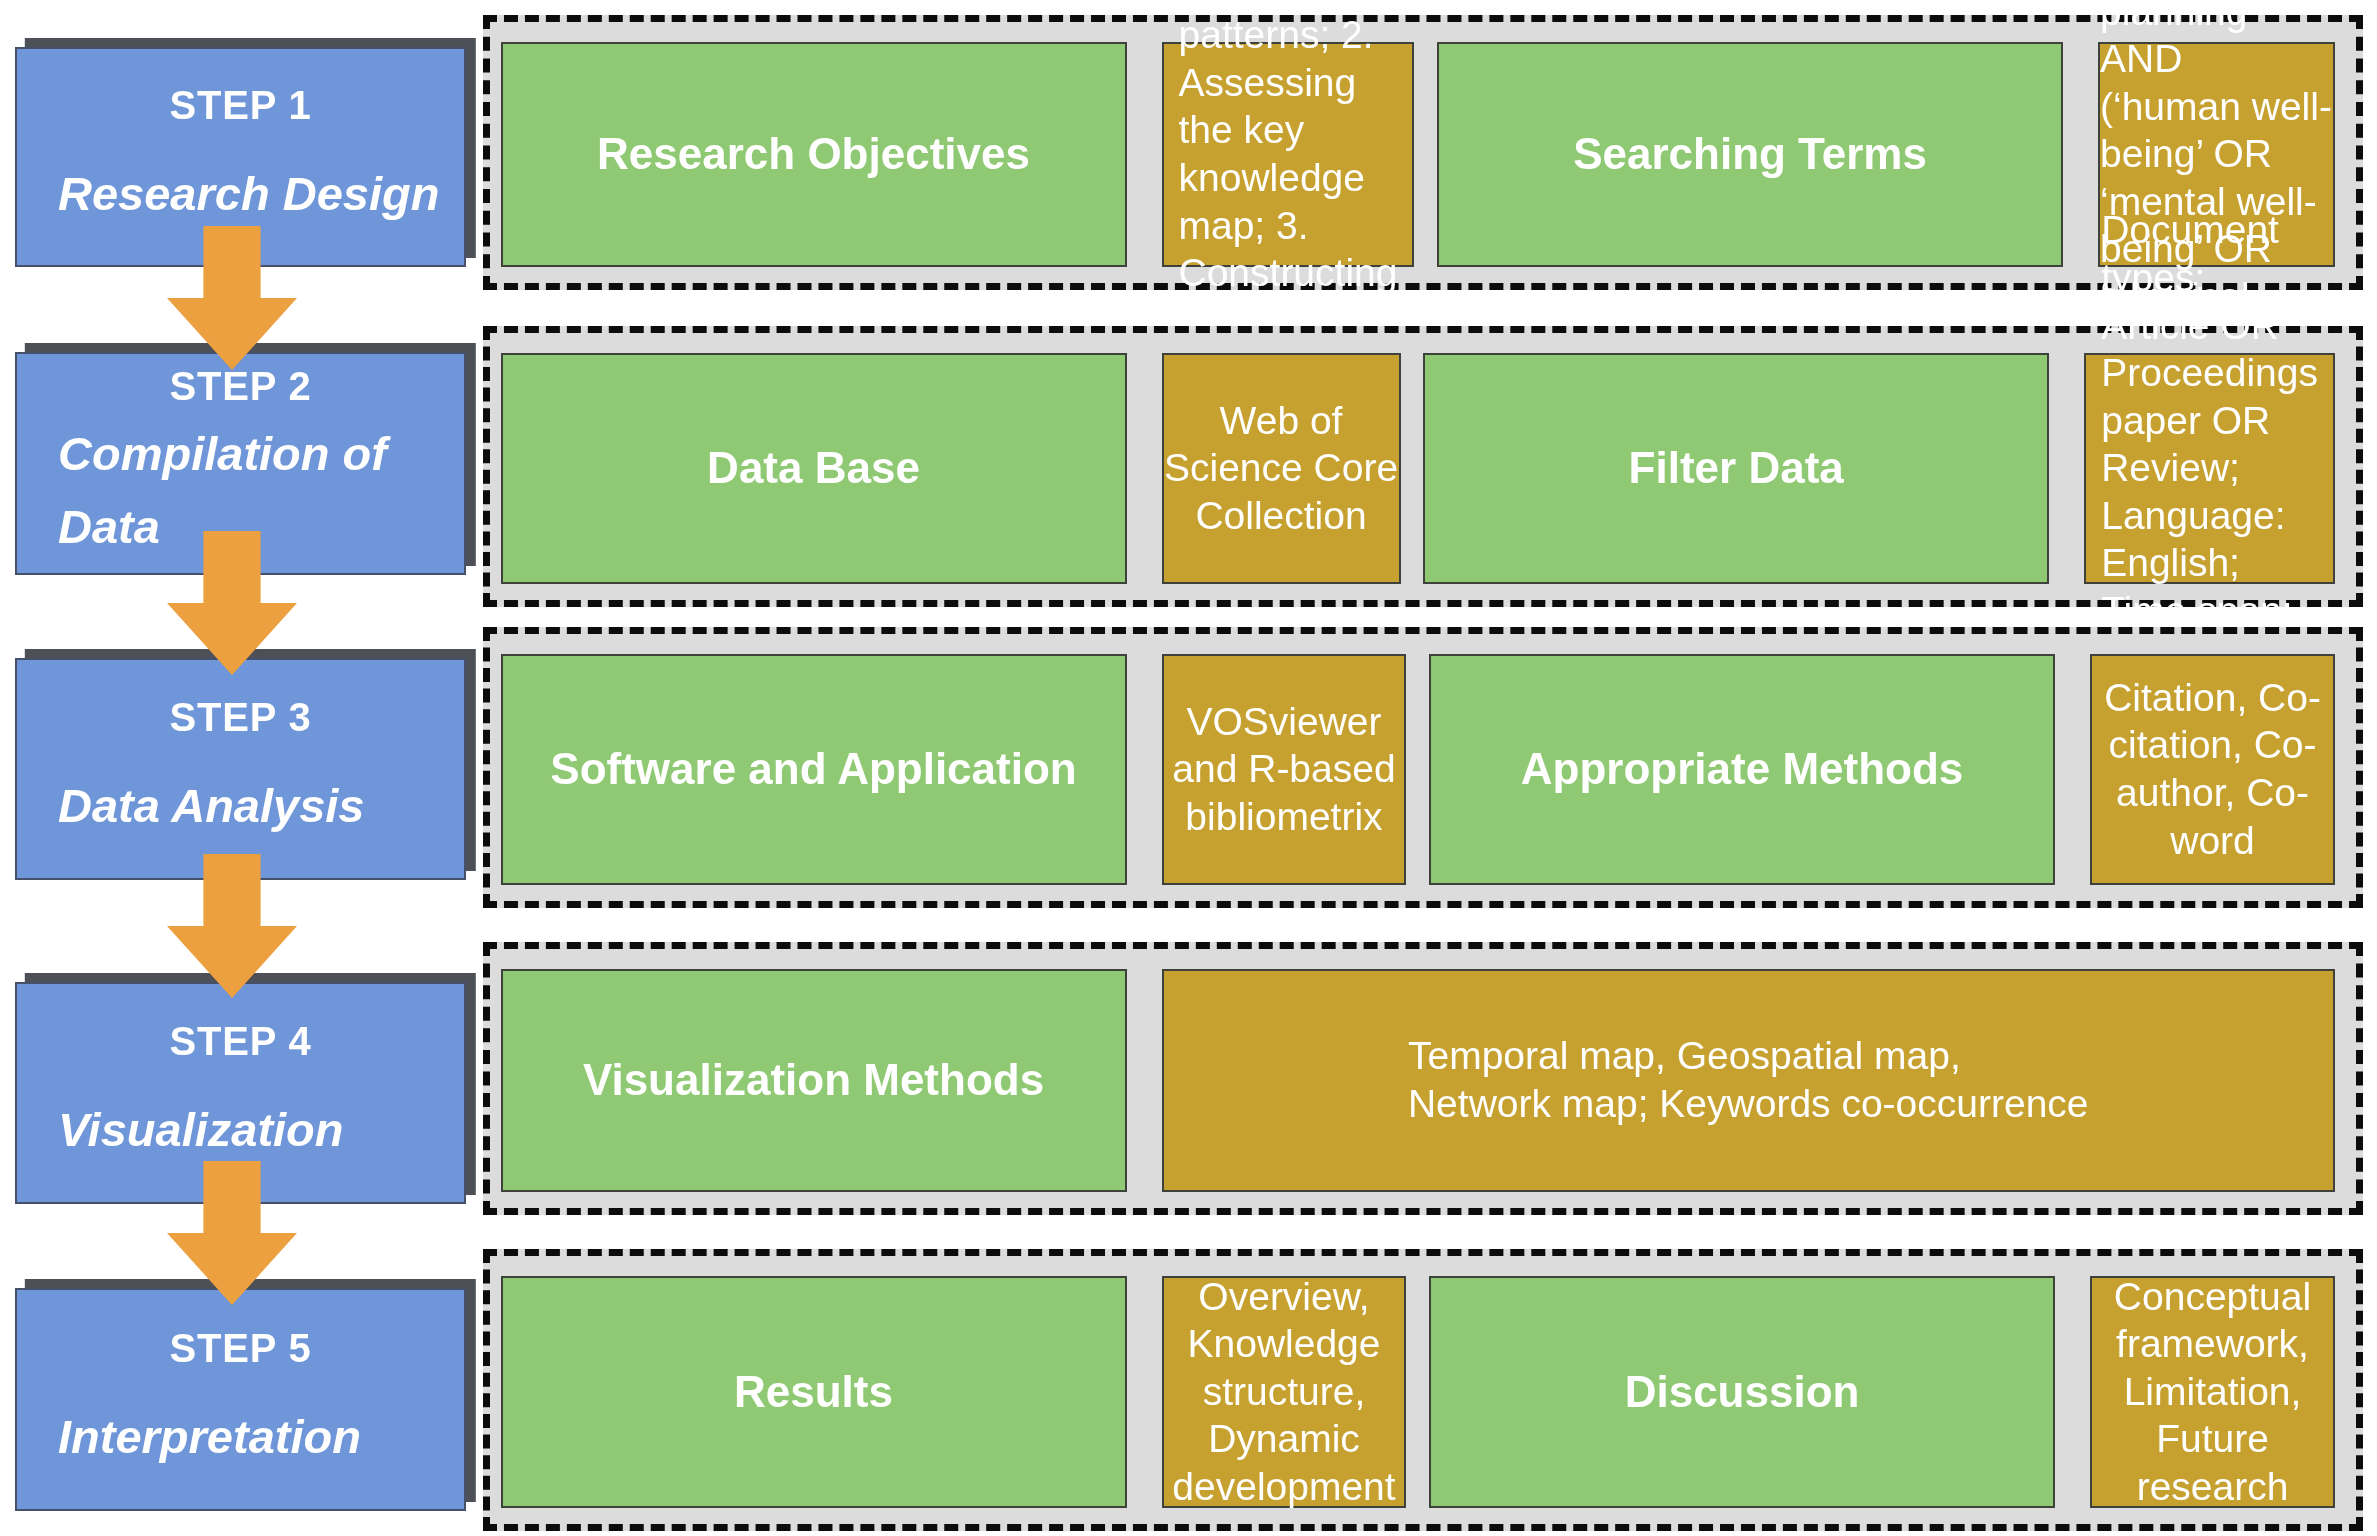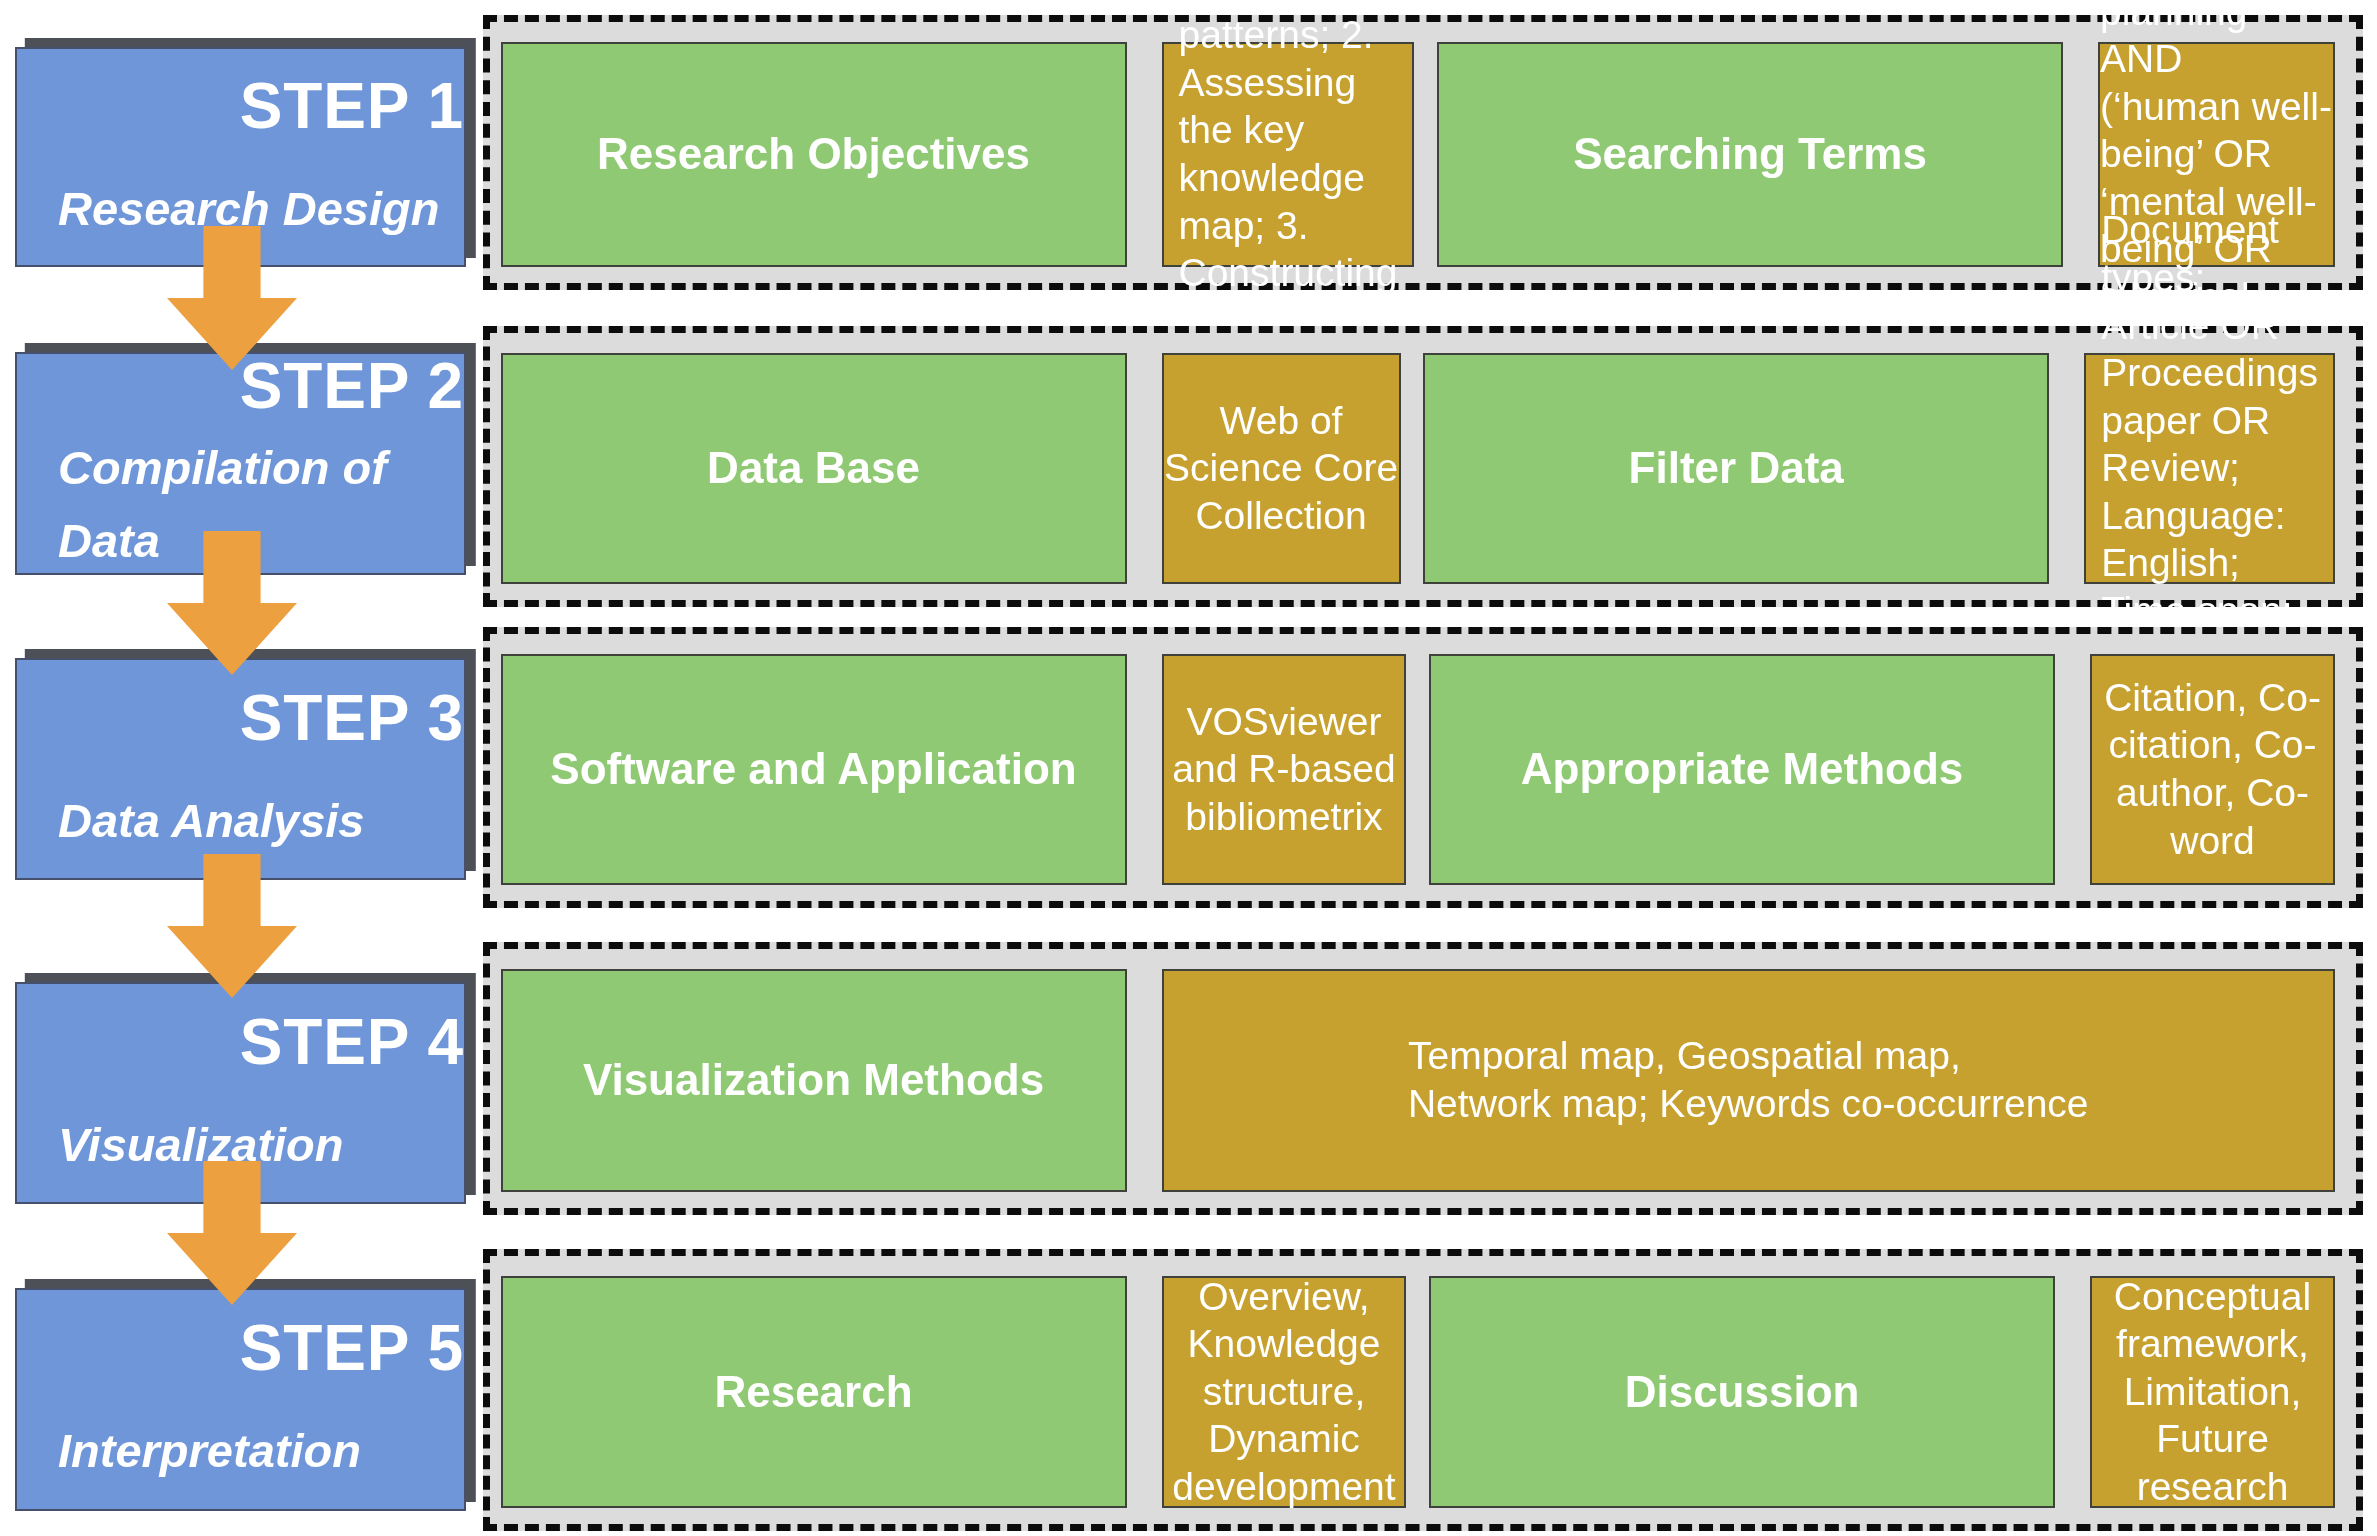--- a/index.html
+++ b/index.html
@@ -16,21 +16,21 @@
     background:var(--blue,#6e96d8);
     border:2.3px solid var(--blue-border,#46506b);
     box-shadow:9.8px -9px 0 var(--shadow,#4d5056);
     box-sizing:border-box;
     display:flex;flex-direction:column;justify-content:center;
     gap:30px;
     color:#ffffff;font-weight:bold;
     z-index:1;
   }
   .step-box.three-line{gap:9px;}
-  .step-title{font-size:64px;text-align:right;letter-spacing:0.8px;}
+  .step-title{font-size:40px;text-align:center;letter-spacing:0.8px;}
   .step-sub{
     font-size:47px;text-align:left;padding-left:41px;padding-right:7.5px;
     white-space:pre-line;line-height:1.55;font-style:italic;
   }
   
   .arrow{
     position:absolute;left:167px;width:130px;height:144px;
     background:var(--orange,#eda03f);
     clip-path:polygon(28% 0, 72% 0, 72% 50%, 100% 50%, 50% 100%, 0 50%, 28% 50%);
     filter:drop-shadow(9.8px -6.8px 0 var(--shadow,#4d5056));
@@ -170,21 +170,21 @@
       <div class="cell gold">
         <span>Temporal map, Geospatial map,
 Network map; Keywords co-occurrence</span>
       </div>
     </div>
   </div>
 
   <div class="section" style="top:1249px;height:282px">
     <div class="row">
       <div class="cell green">
-        <span>Research</span>
+        <span>Results</span>
       </div>
       <div class="cell gold centered">
         <span>Overview, Knowledge structure, Dynamic development</span>
       </div>
     </div>
     <div class="row">
       <div class="cell green">
         <span>Discussion</span>
       </div>
       <div class="cell gold centered">

